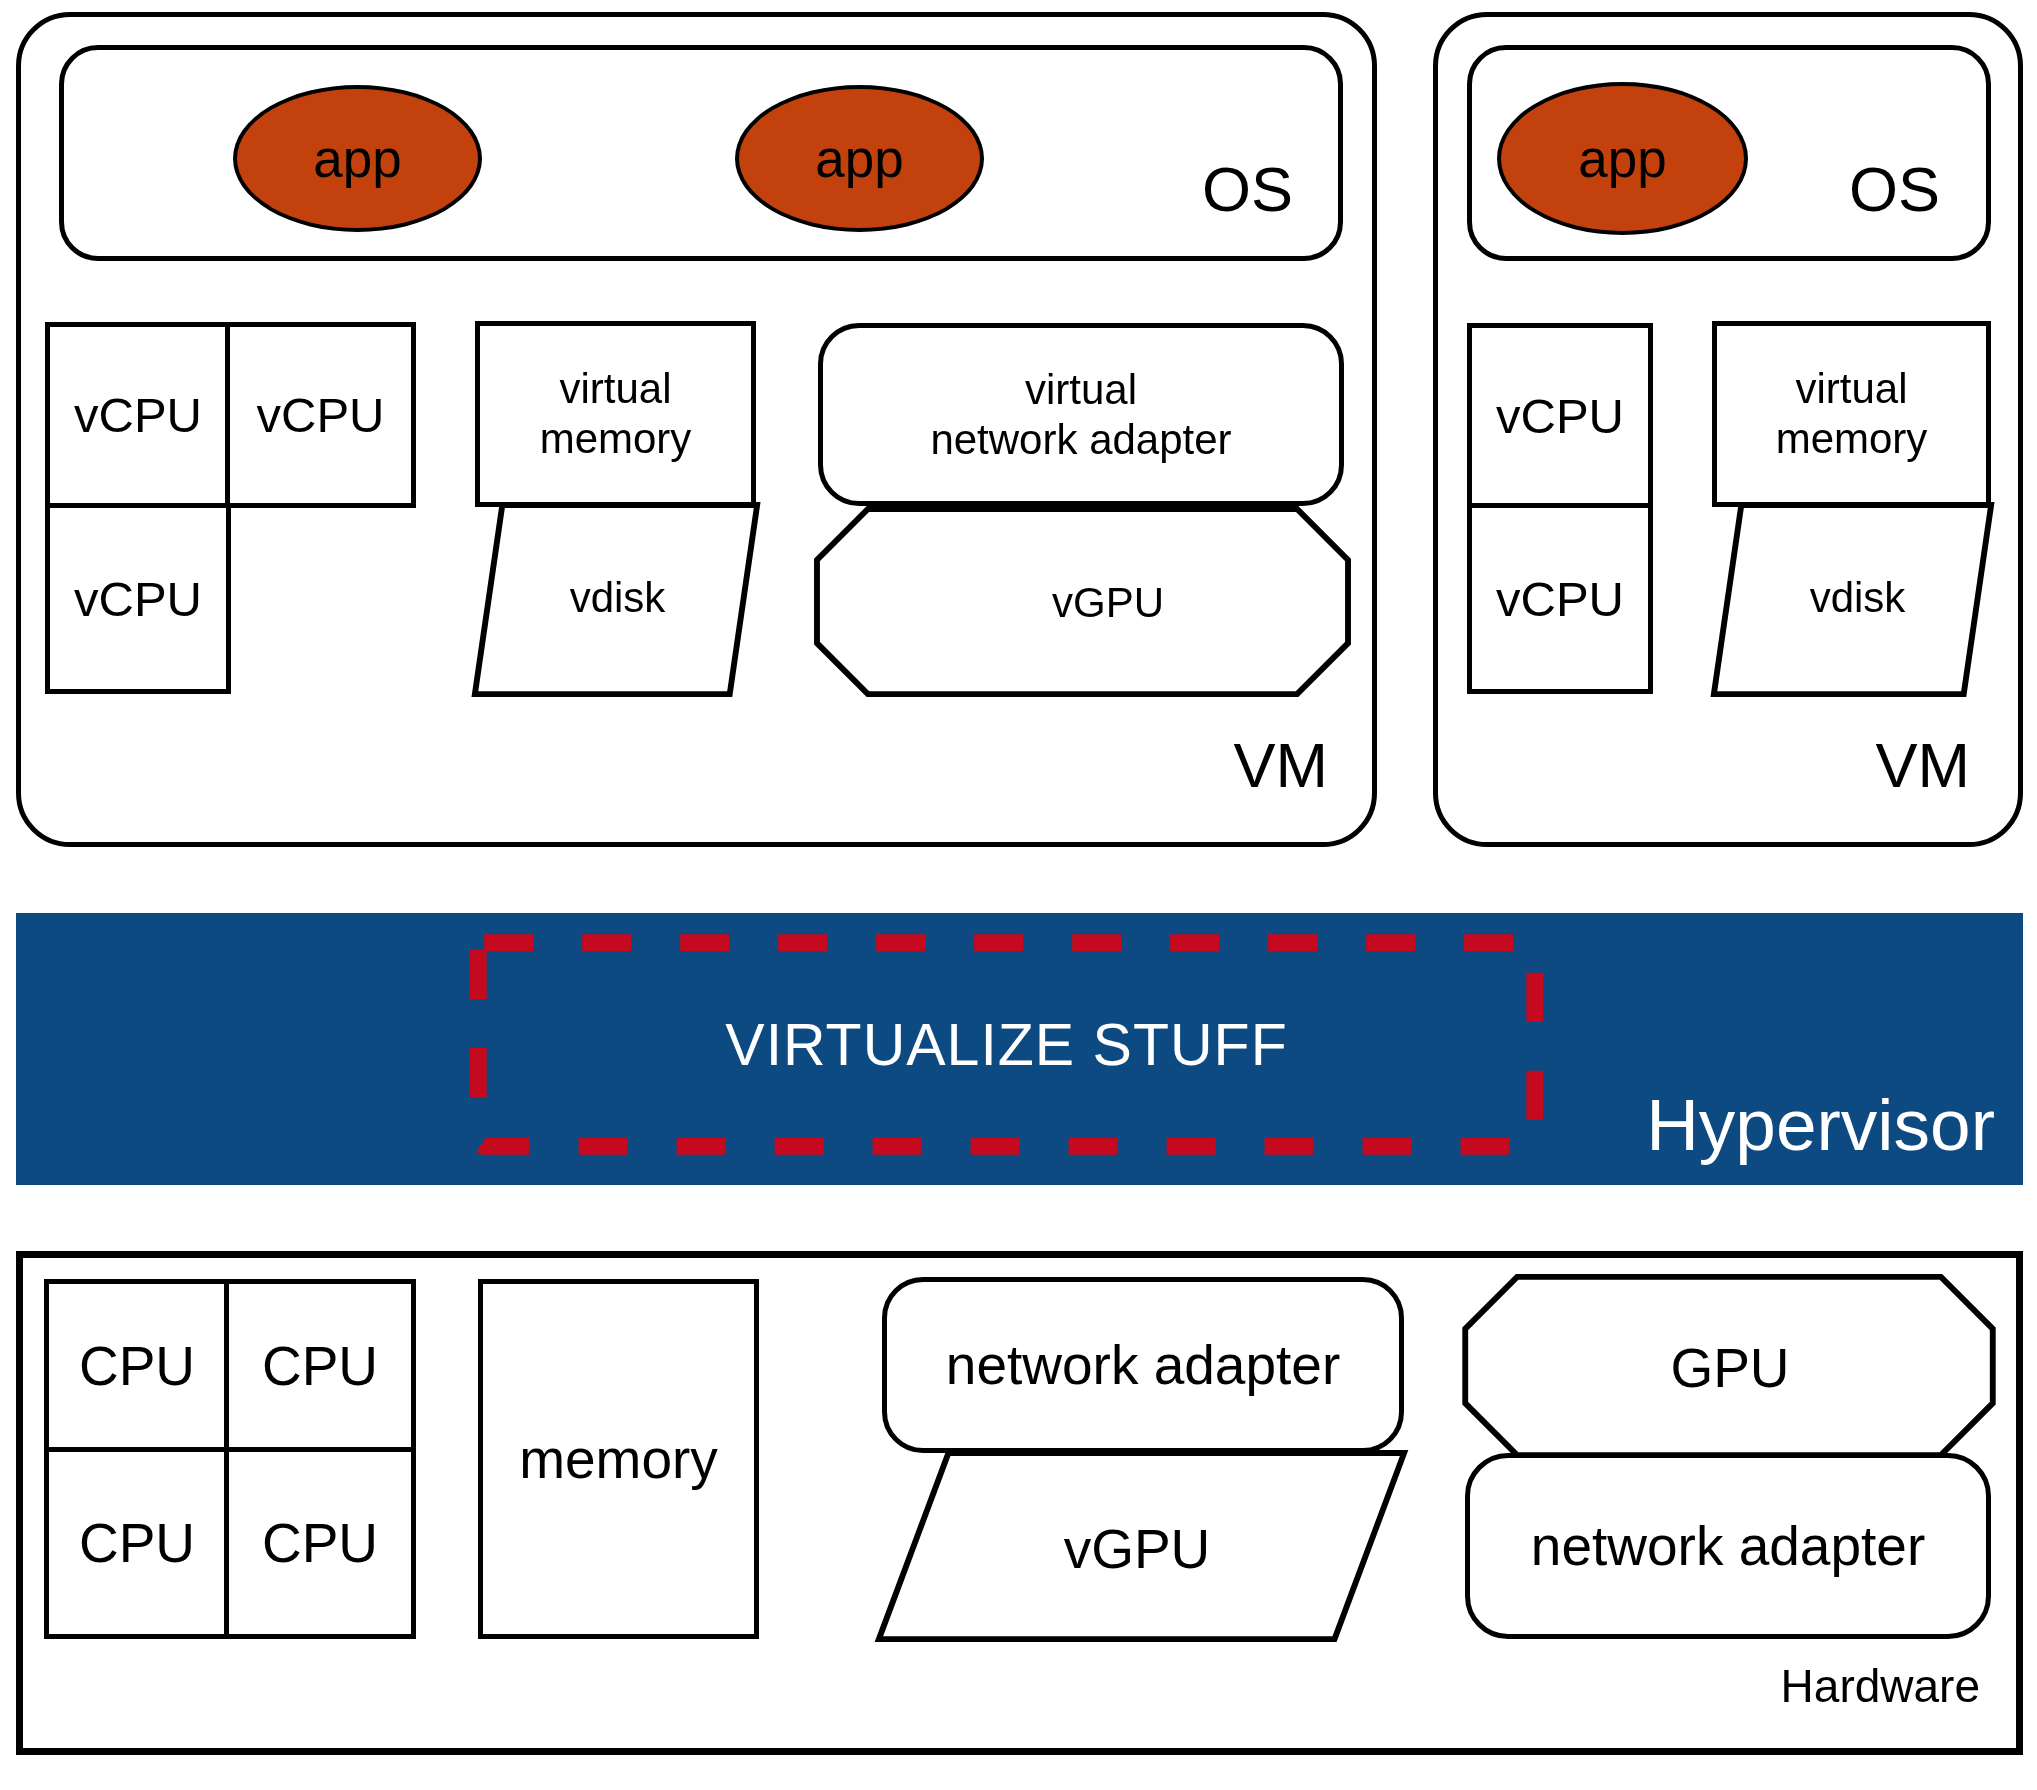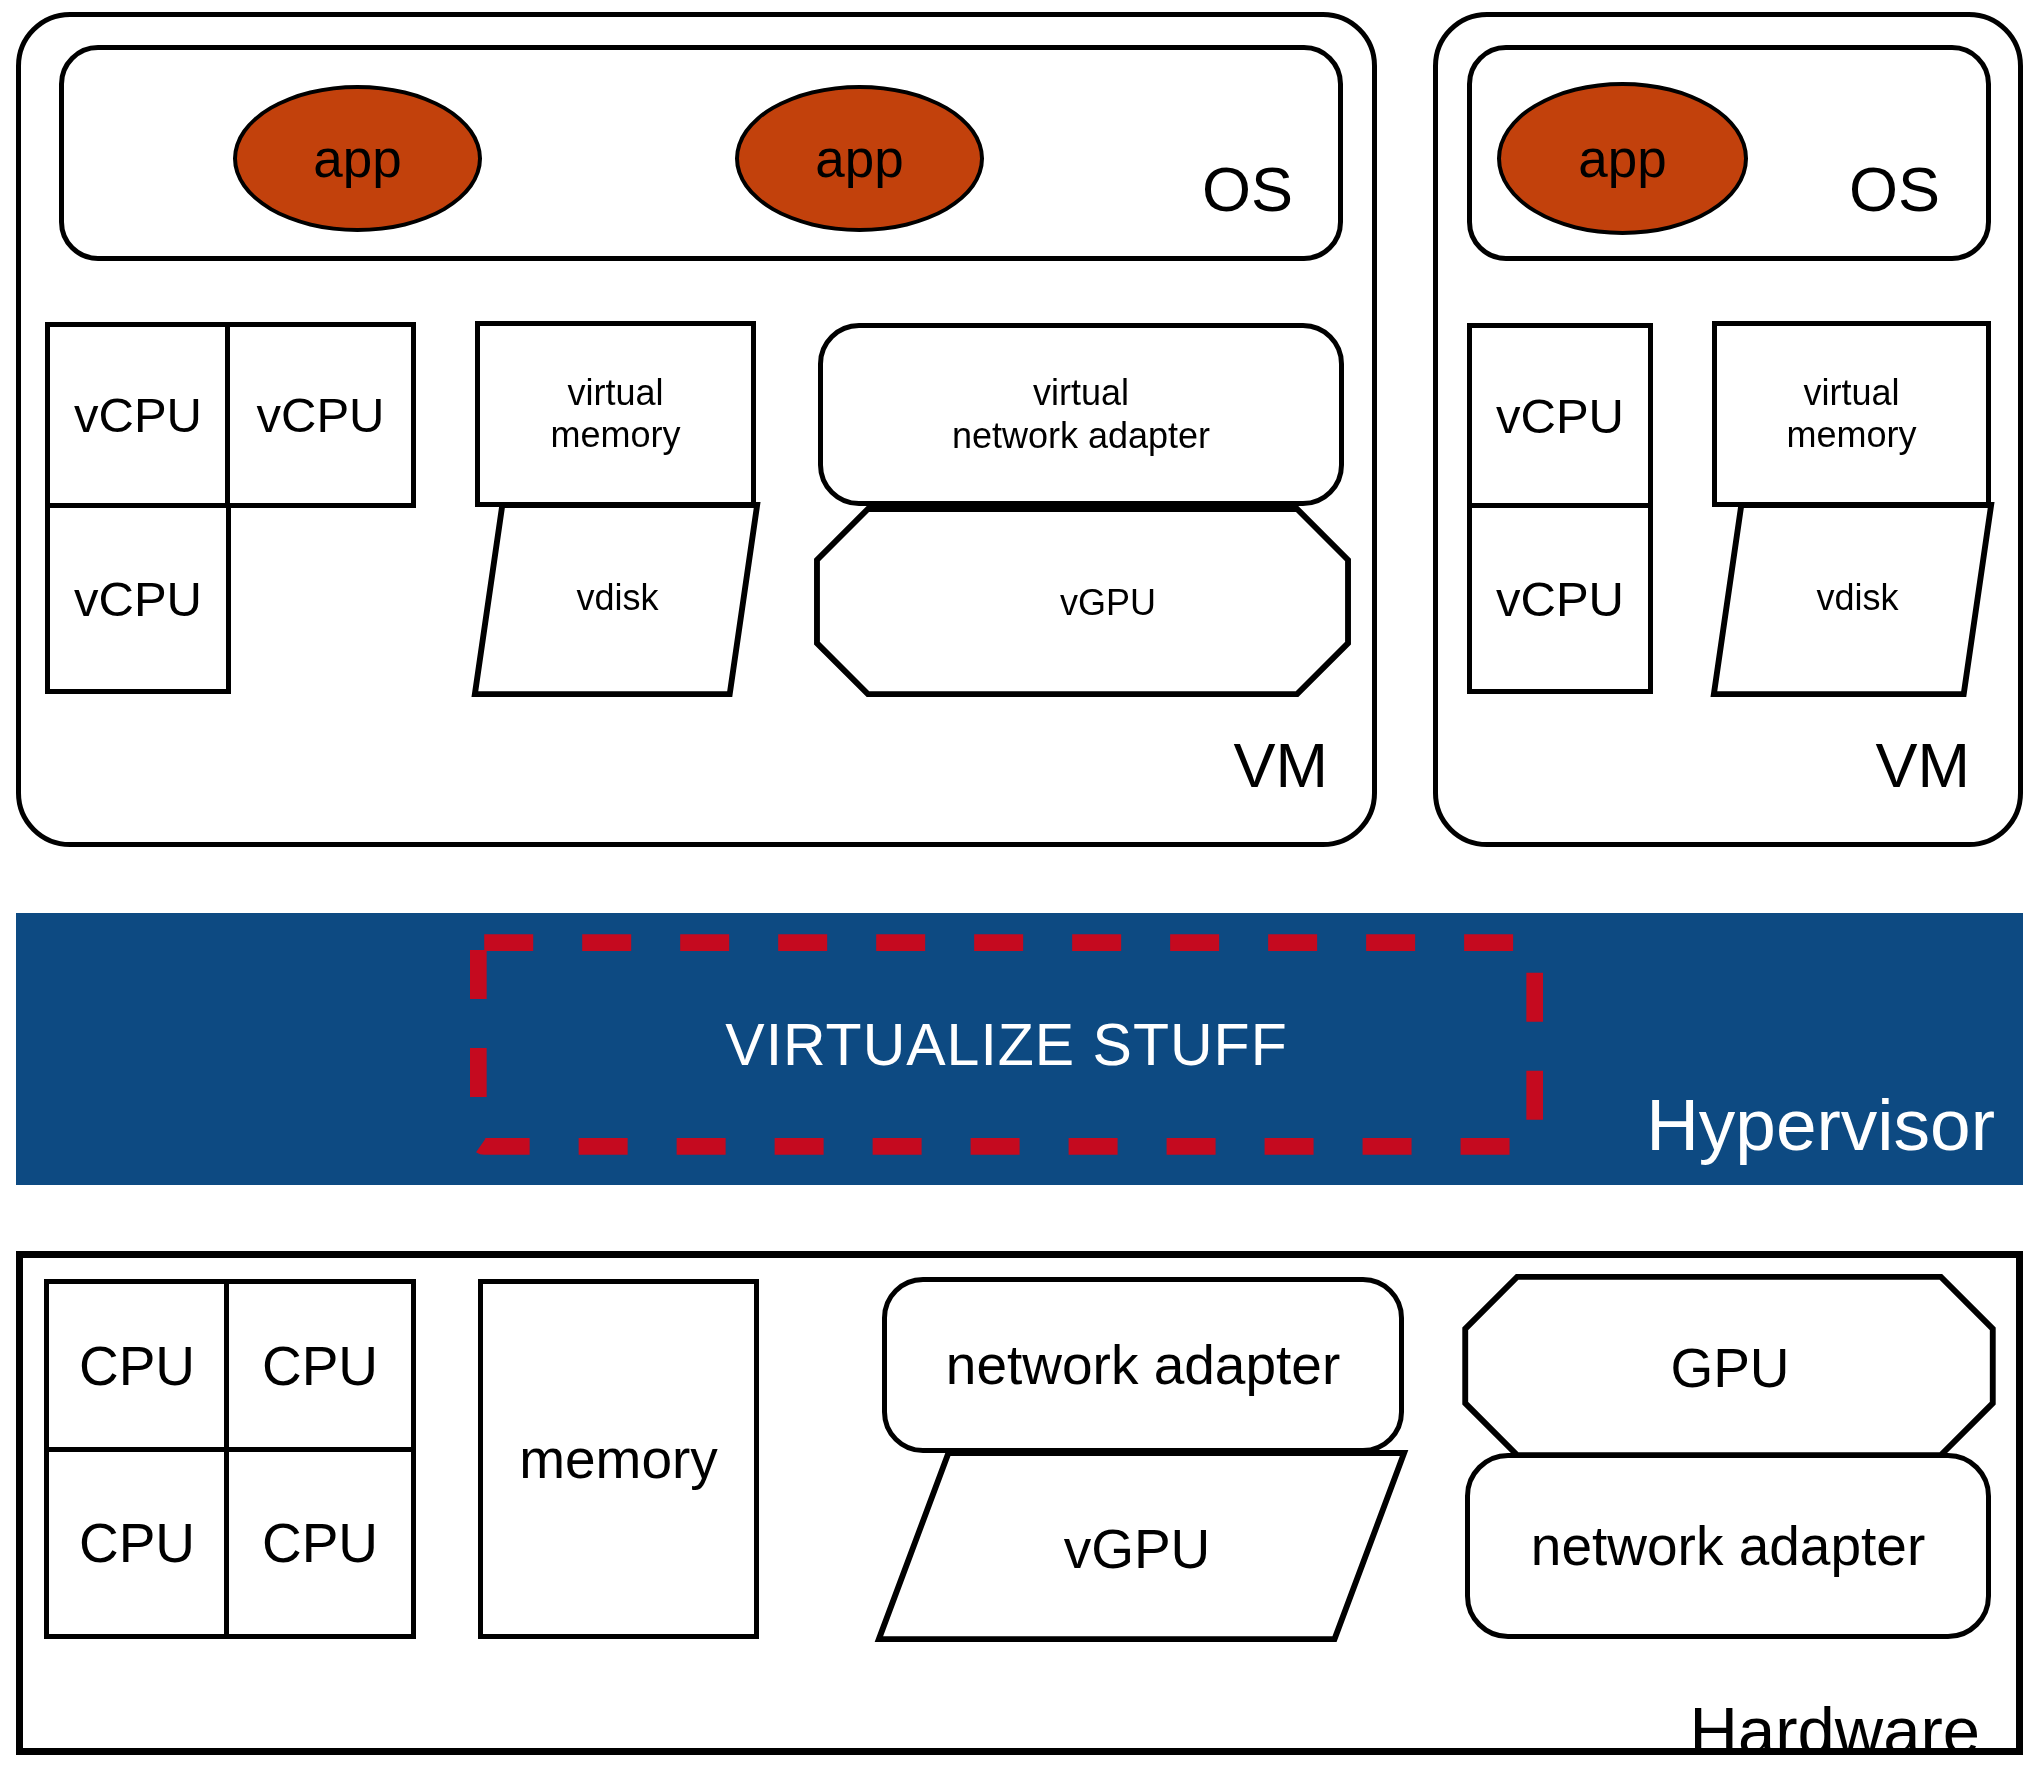--- a/index.html
+++ b/index.html
@@ -21,23 +21,23 @@
   .rect-box{border:5.9px solid var(--ink);background:#fff;}
   .ellipse{border:4.9px solid var(--ink);border-radius:50%;background:#c2410c;
            display:flex;align-items:center;justify-content:center;}
   .center{display:flex;align-items:center;justify-content:center;text-align:center;}
   .right{display:flex;align-items:center;justify-content:flex-end;text-align:right;}
   .lines{line-height:1.18;}
   .t-app{font-size:53px;}
   .t-os{font-size:63px;}
   .t-vm{font-size:63px;}
   .t-vcpu{font-size:49px;}
-  .t-vres{font-size:36px;}
+  .t-vres{font-size:42px;}
   .t-hres{font-size:55px;}
-  .t-hw{font-size:67px;margin-top:44px;}
+  .t-hw{font-size:46px;}
   .t-hyp{font-size:73px;color:#fff;}
   .t-callout{font-size:59px;color:#fff;letter-spacing:1px;}
   .hypervisor-bar{background:var(--hyp-bg);}
   svg.shape{display:block;}
   svg.shape polygon{fill:#fff;stroke:var(--ink);stroke-width:6;}
   svg.dashed rect{fill:none;stroke:var(--dash-red);stroke-width:17;stroke-dasharray:50 50;}
 </style>
 </head>
 <body>
 

